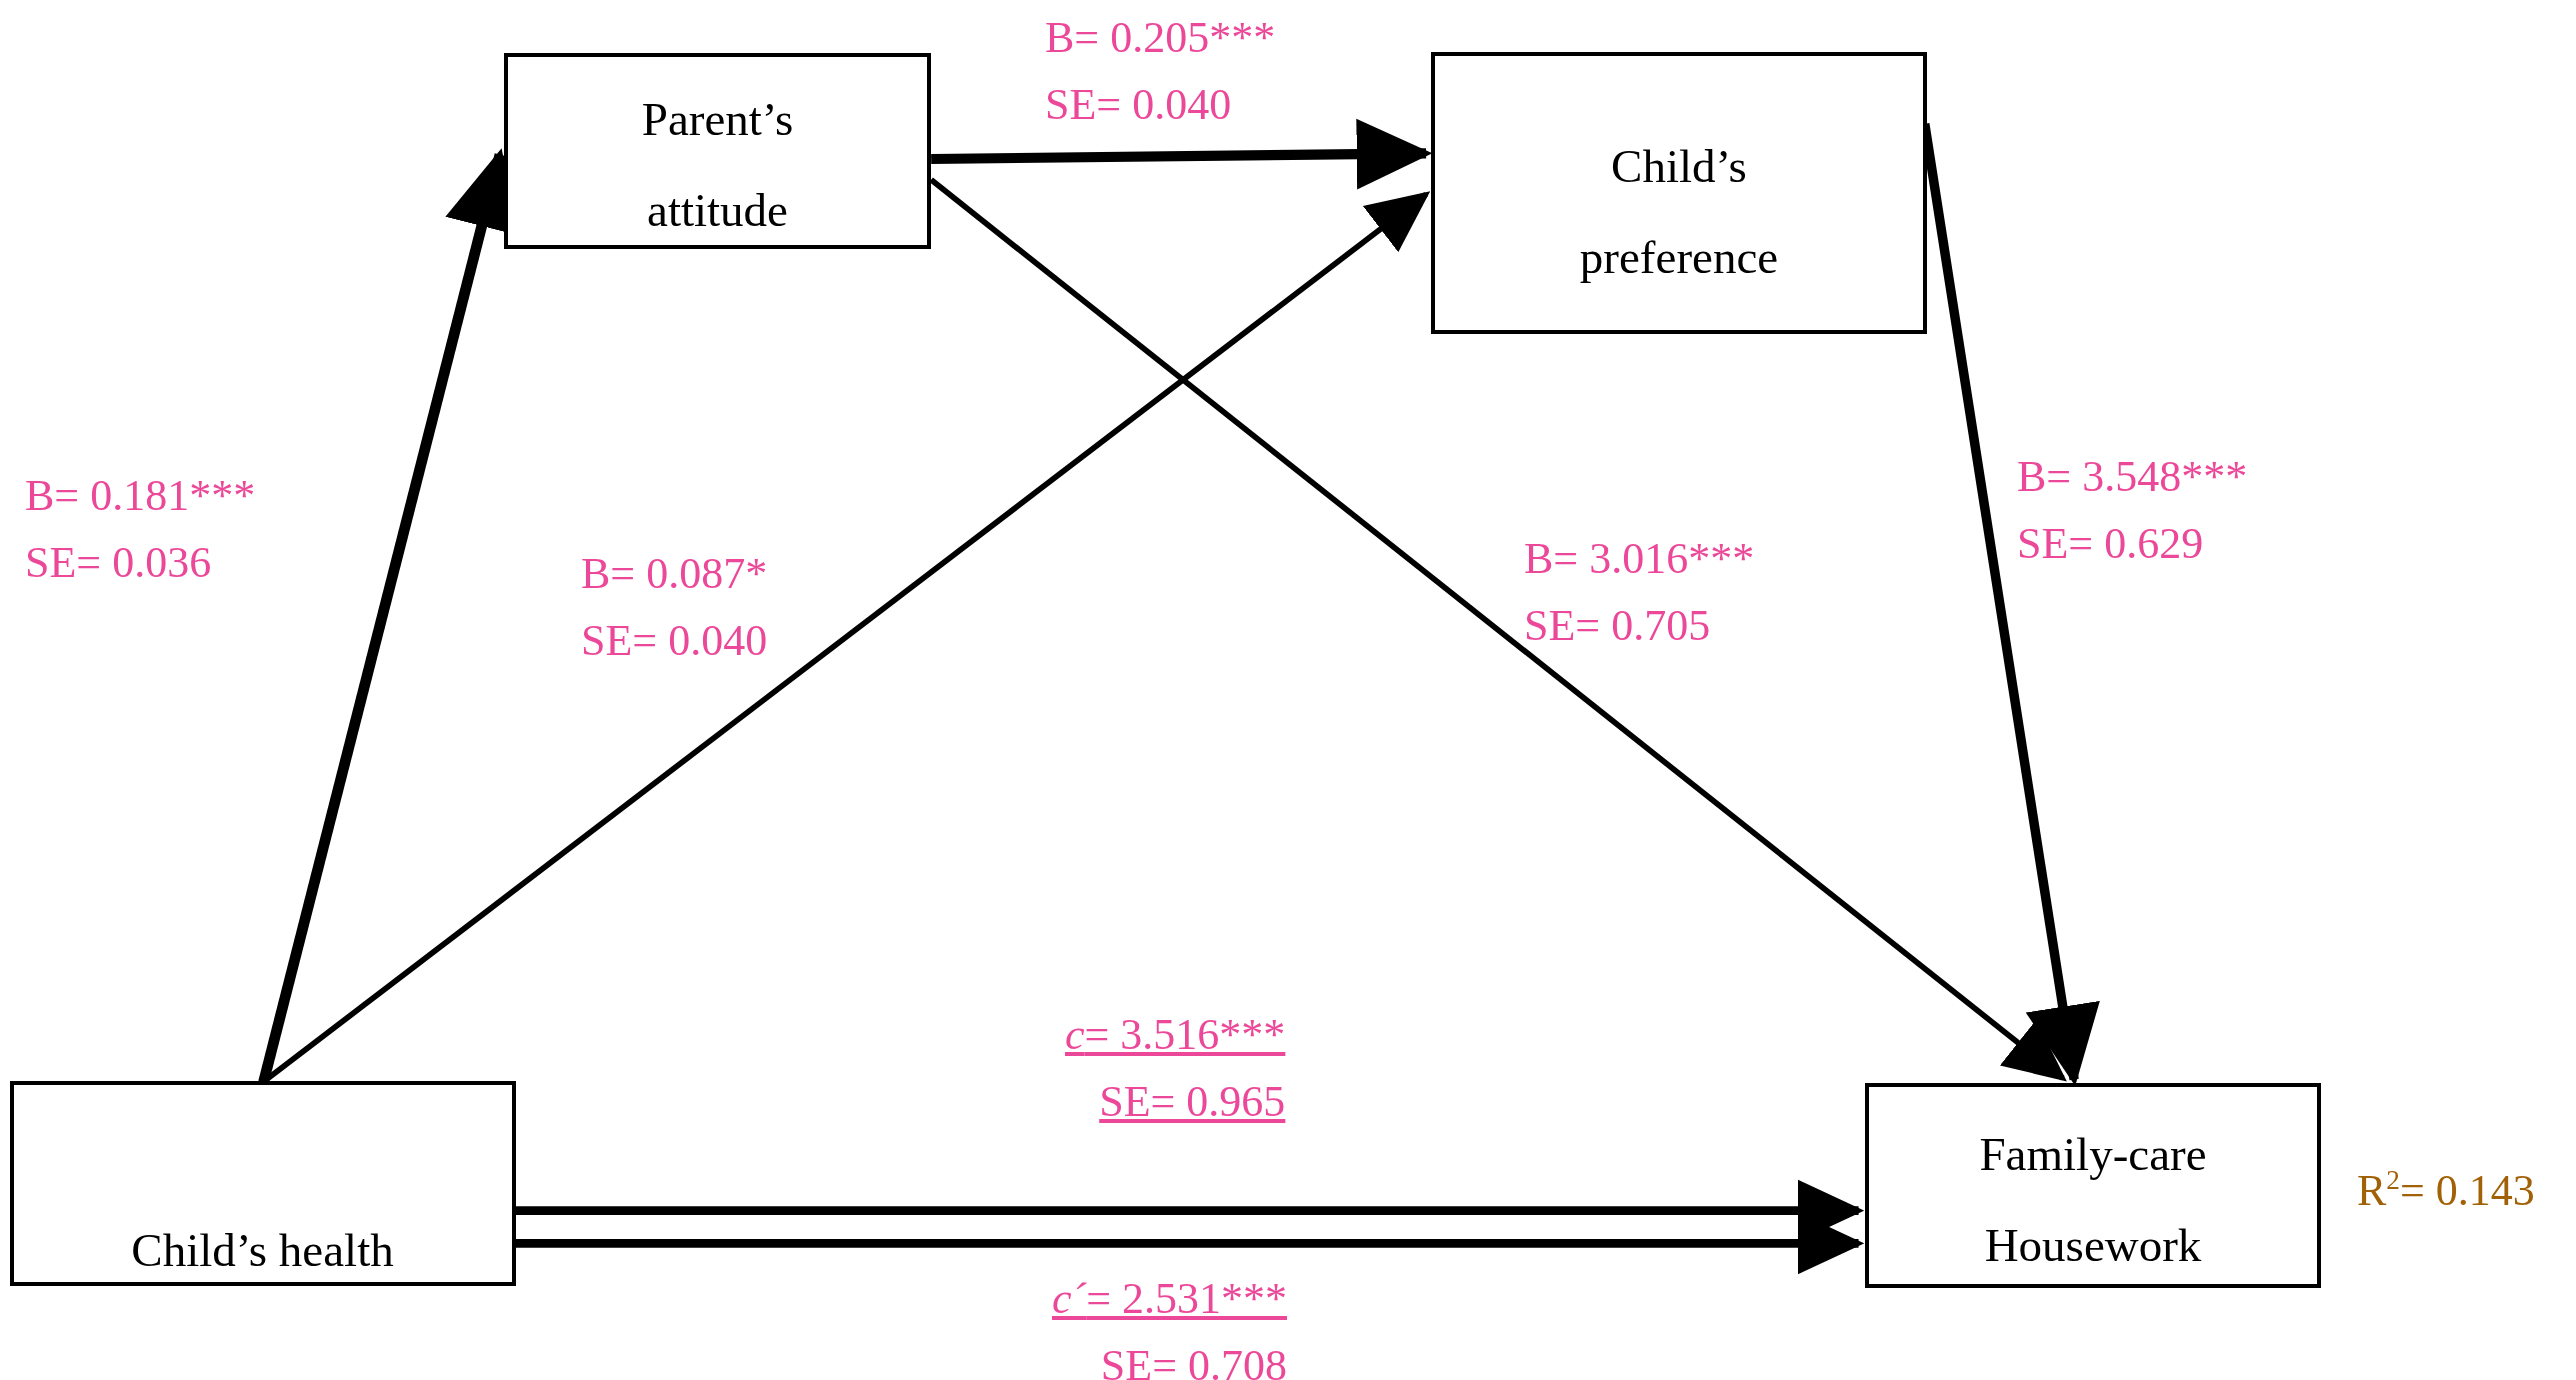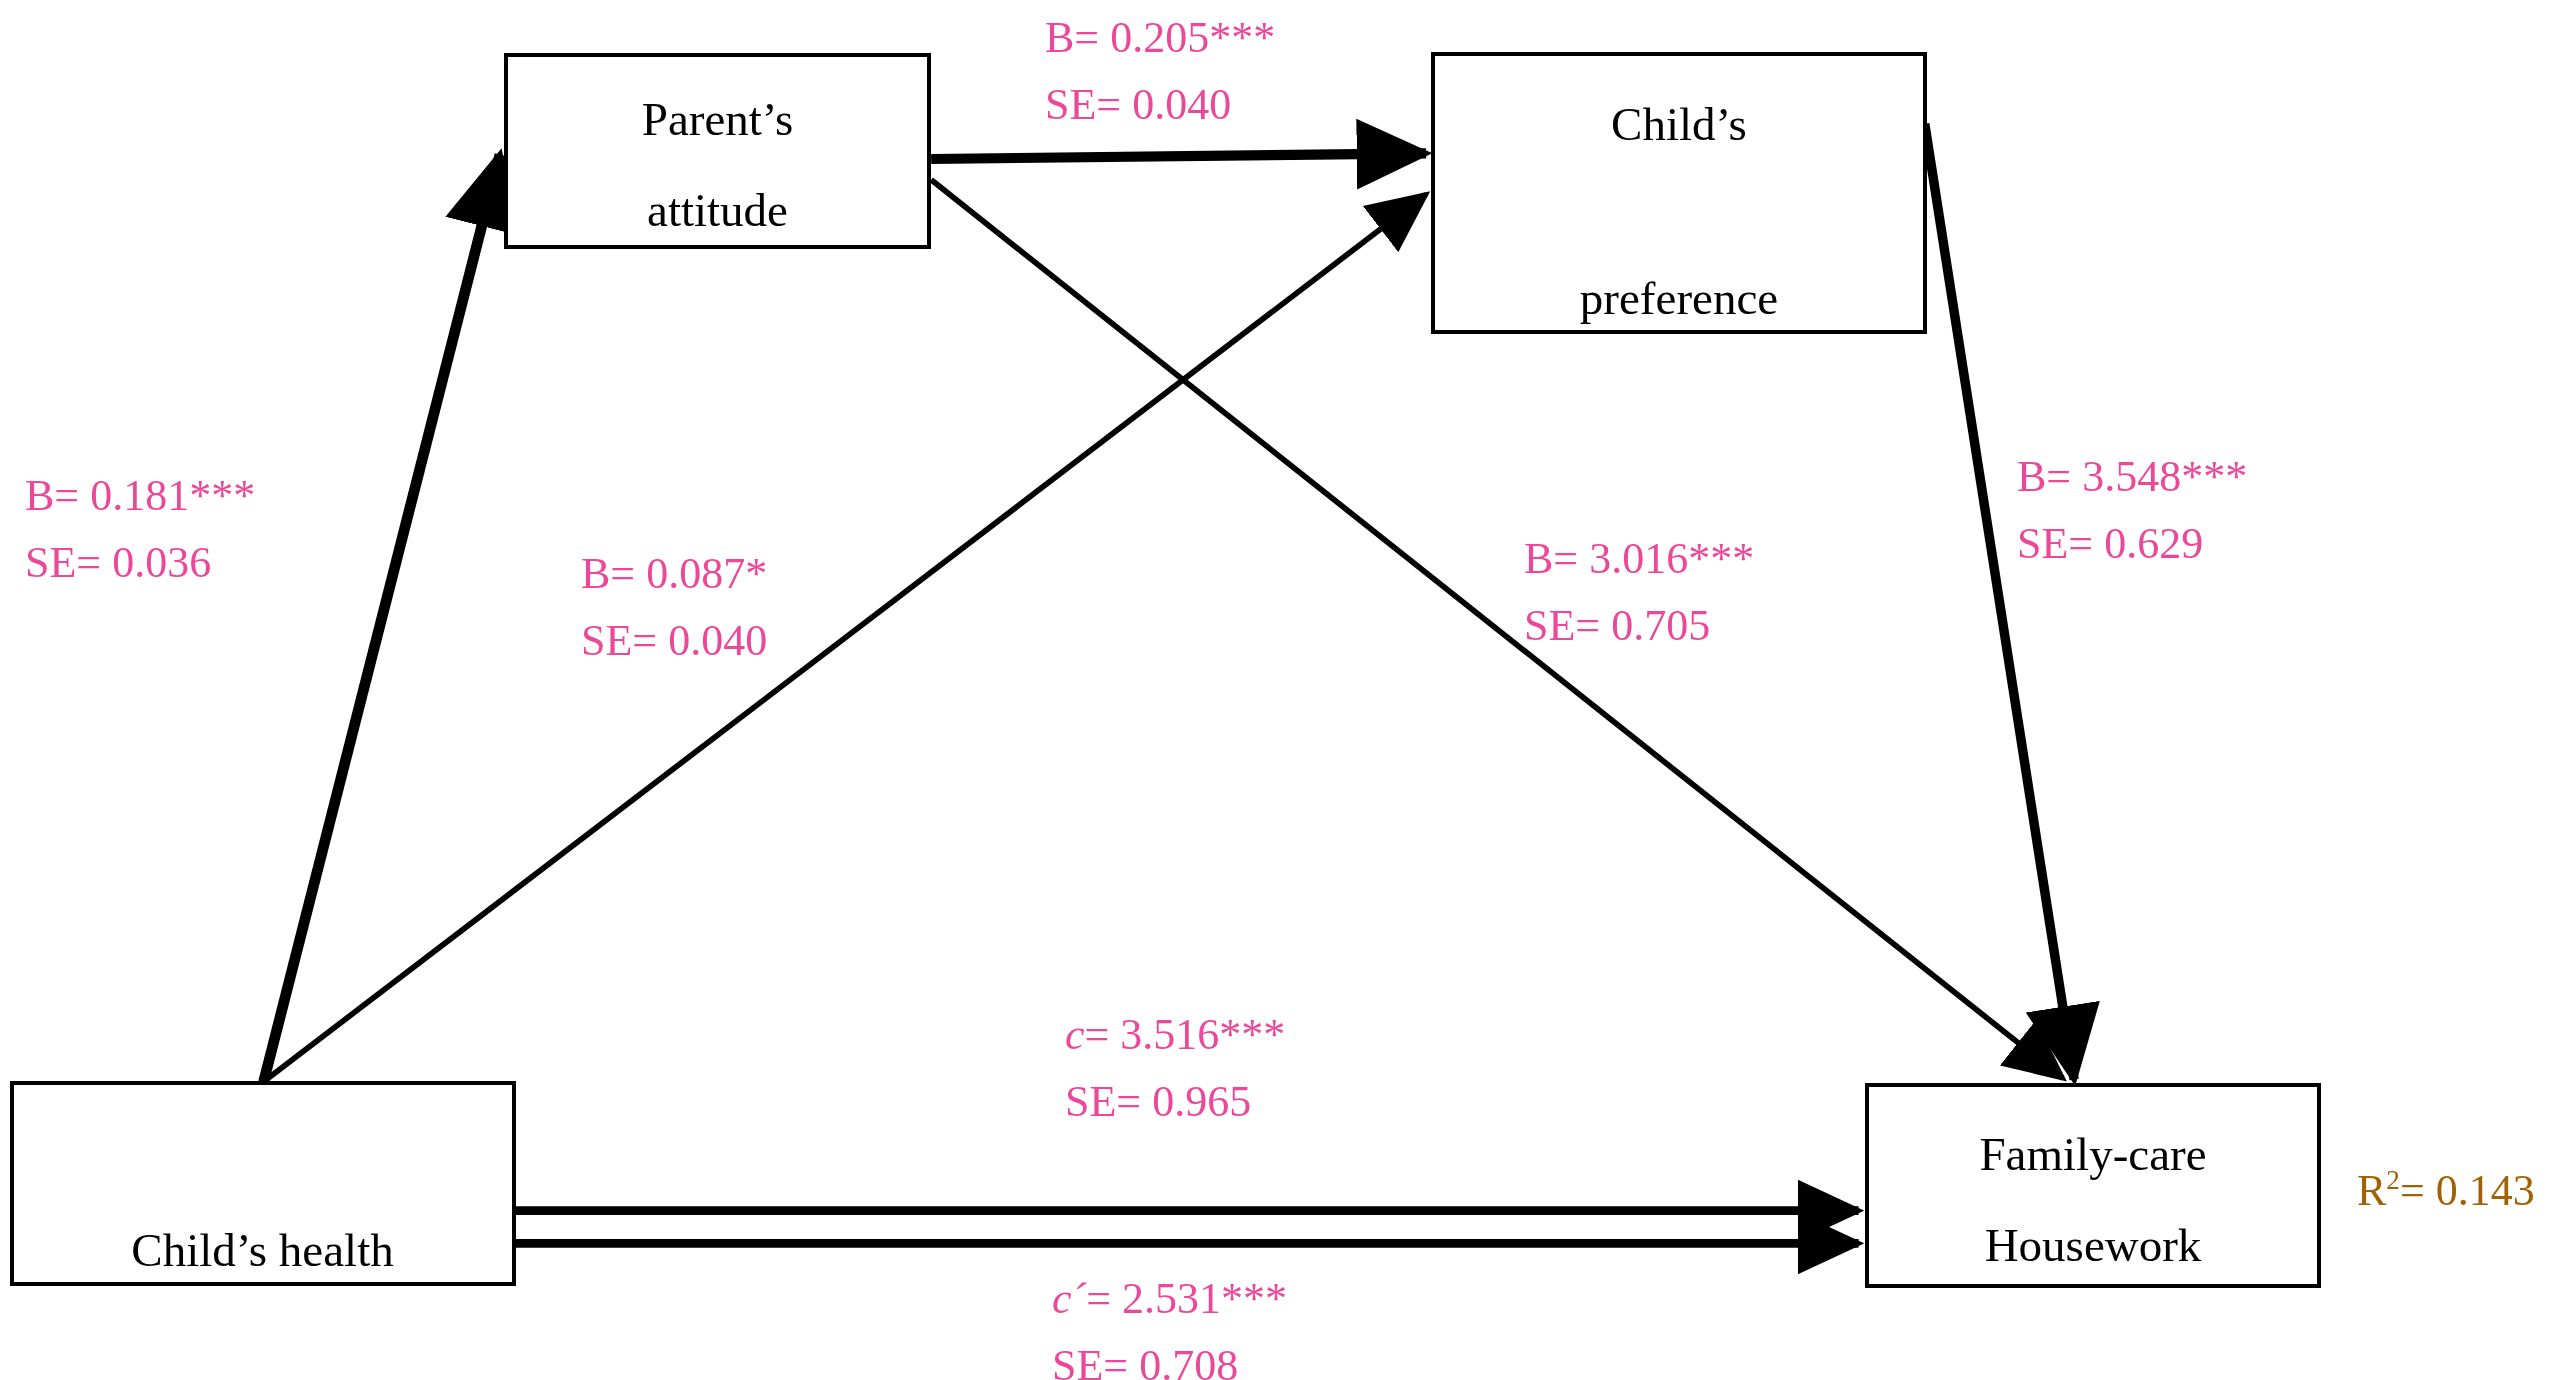--- a/index.html
+++ b/index.html
@@ -52,21 +52,21 @@
     position: absolute;
     font-size: 44px;
     line-height: 1.52;
     white-space: nowrap;
     color: #ec4899;
     z-index: 4;
   }
   .edge-label .lbl-line {
     display: block;
   }
-  .edge-label.align-center { text-align: left; }
+  .edge-label.align-center { text-align: right; text-decoration: underline; }
   .edge-label.align-left { text-align: left; }
   .stat-label {
     position: absolute;
     font-size: 44px;
     white-space: nowrap;
     color: #a16207;
     z-index: 4;
   }
   .ital {
     font-style: italic;
@@ -108,21 +108,21 @@
     <line x1="812" y1="1920" x2="2948" y2="1920" stroke="#000000" stroke-width="14" marker-end="url(#ah-thick)"></line>
 
     <line x1="812" y1="1972" x2="2948" y2="1972" stroke="#000000" stroke-width="14" marker-end="url(#ah-thick)"></line>
   </svg>
 
   <div class="node-box" style="left:504px; top:53px; width:427px; height:196px;">
     <span class="node-line">Parent’s</span>
     <span class="node-line">attitude</span>
   </div>
 
-  <div class="node-box" style="left:1431px; top:52px; width:496px; height:282px; justify-content:space-between; padding-top:9px;">
+  <div class="node-box" style="left:1431px; top:52px; width:496px; height:282px; justify-content:center; padding-top:9px;">
     <span class="node-line">Child’s</span>
     <span class="node-line">preference</span>
   </div>
 
   <div class="node-box" style="left:9.5px; top:1081px; width:506px; height:205px; justify-content:flex-end; padding-top:28px;">
     <span class="node-line">Child’s health</span>
   </div>
 
   <div class="node-box" style="left:1865px; top:1083px; width:456px; height:205px;">
     <span class="node-line">Family-care</span>

